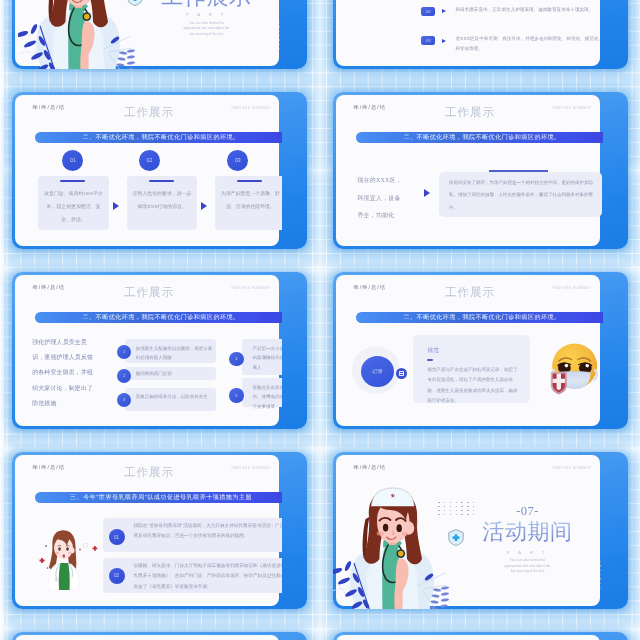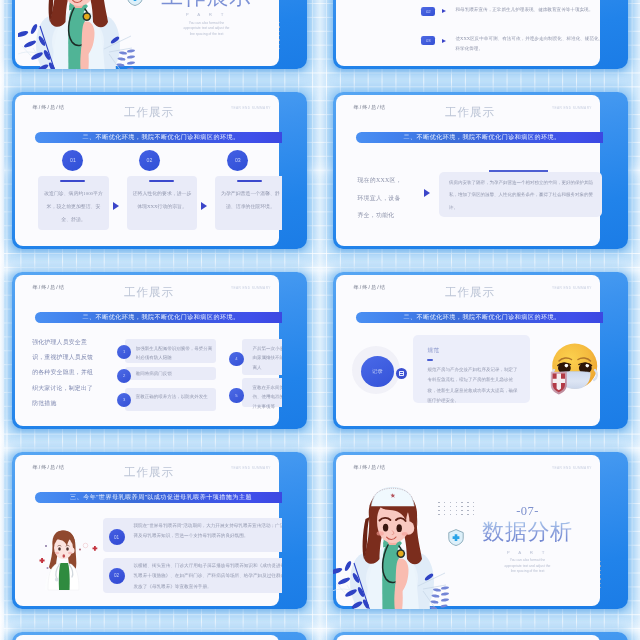--- a/index.html
+++ b/index.html
@@ -622,21 +622,21 @@
           <i style="left:34.8px;top:12px"></i>
         </div>
       <div class="shield-ico" style="left:115px;top:76.5px">
           <svg viewBox="0 0 16 17" xmlns="http://www.w3.org/2000/svg">
 <path d="M8 0.6 L15.2 3.6 L15.2 9.2 C15.2 13.2 11.6 15.6 8 16.5 C4.4 15.6 0.8 13.2 0.8 9.2 L0.8 3.6 Z" fill="#ddf0fa"></path>
 <path d="M8 0.6 L15.2 3.6 L15.2 9.2 C15.2 13.2 11.6 15.6 8 16.5 C4.4 15.6 0.8 13.2 0.8 9.2 L0.8 3.6 Z" fill="none" stroke="#86a6b5" stroke-width="0.9"></path>
 <path d="M6.7 5.2 h2.6 v2.1 h2.1 v2.6 h-2.1 v2.1 h-2.6 v-2.1 h-2.1 v-2.6 h2.1 z" fill="#29a3e8"></path>
 </svg>
         </div>
       <div class="sec-num" style="left:152px;top:53px;width:100px;text-align:center;margin-left:-7.5px">-07-</div>
-      <div class="sec-head" style="left:152px;top:69px;width:100px;text-align:center;margin-left:-7.5px">数据分析</div>
+      <div class="sec-head" style="left:152px;top:69px;width:100px;text-align:center;margin-left:-7.5px">活动期间</div>
       <div class="sec-part" style="left:152px;top:98px;width:100px;text-align:center;margin-left:-7.5px">P A R T</div>
       <div class="sec-en" style="left:152px;top:106px;width:52px;margin-left:16.5px">You can also format the appropriate text and adjust the line spacing of the text</div>
       <div class="dotgrid dg" style="left:267px;top:109px">
           <i style="left:0px;top:0px"></i>
           <i style="left:4.3px;top:0px"></i>
           <i style="left:8.6px;top:0px"></i>
           <i style="left:12.899999999999999px;top:0px"></i>
           <i style="left:0px;top:4.3px"></i>
           <i style="left:4.3px;top:4.3px"></i>
           <i style="left:8.6px;top:4.3px"></i>

